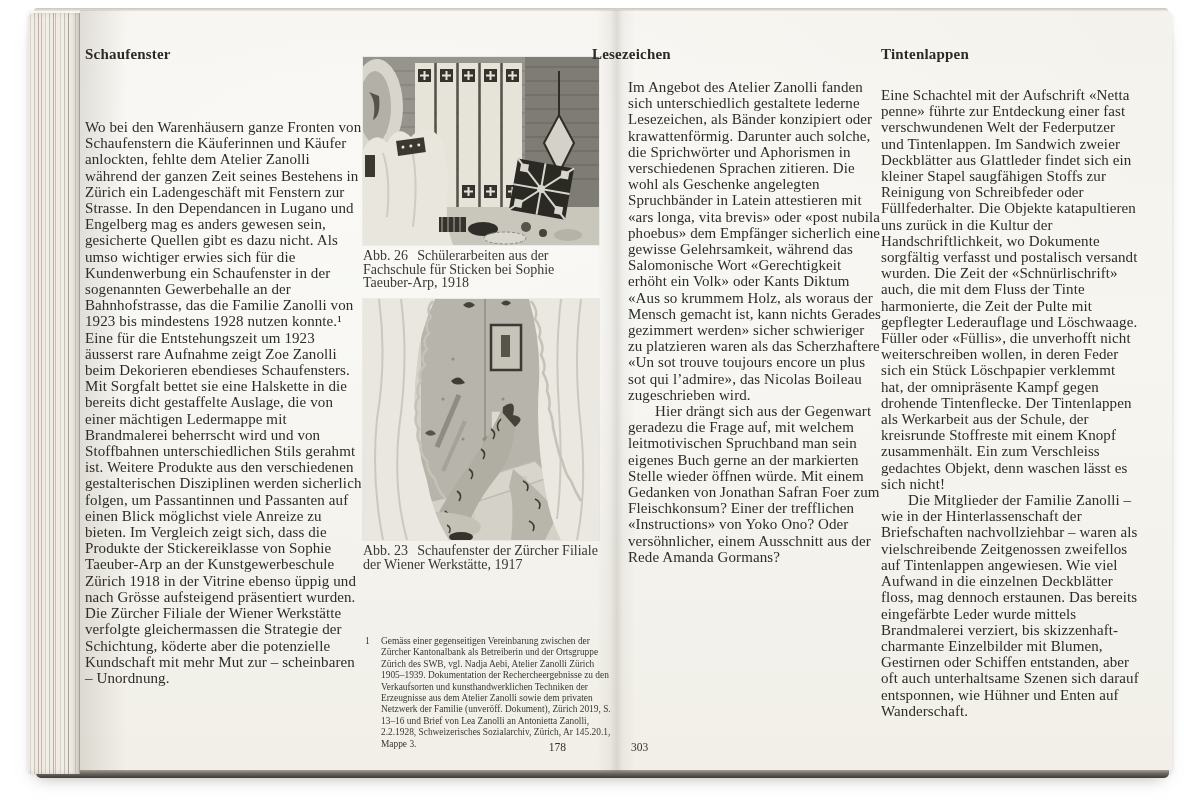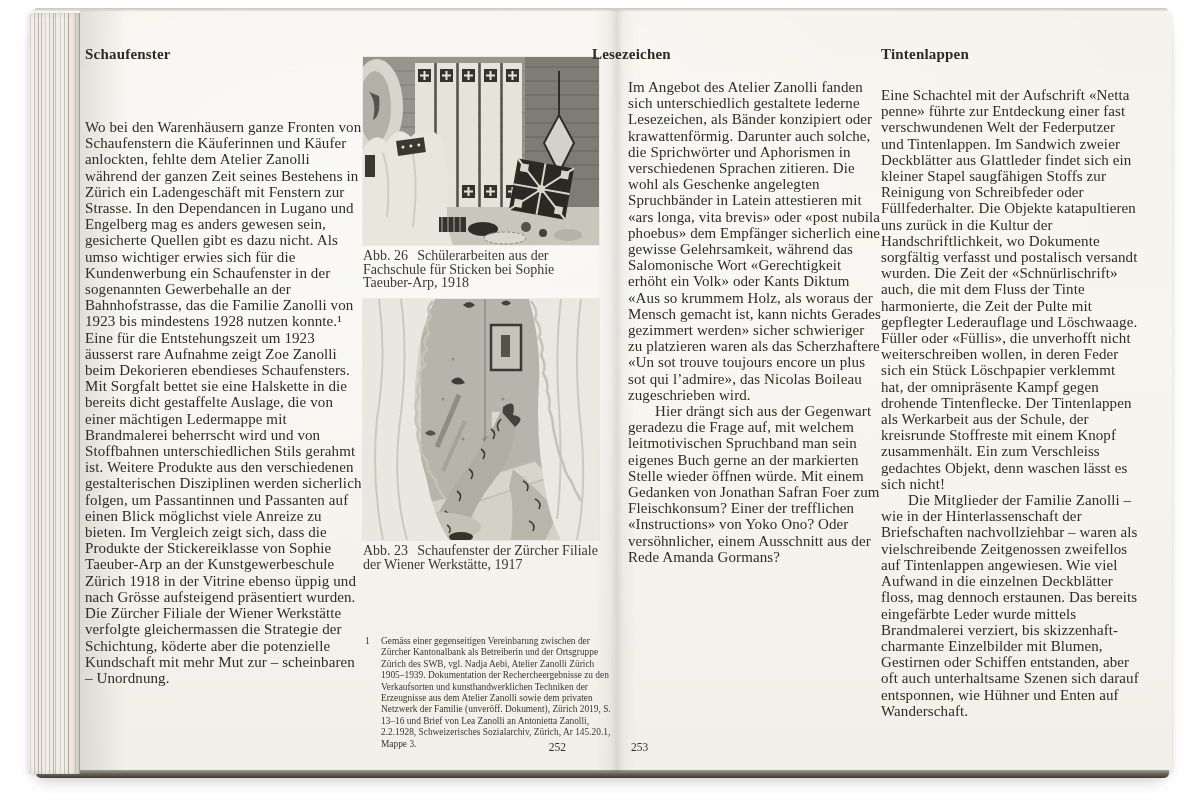--- a/index.html
+++ b/index.html
@@ -246,29 +246,29 @@
   </figure>
   <figcaption class="caption cap2">
     <span class="cap-label">Abb. 23</span><span>Schaufenster der Zürcher Filiale der Wiener Werkstätte, 1917</span>
   </figcaption>
 
   <div class="footnote fn">
     <span class="fn-marker">1</span>
     <span>Gemäss einer gegenseitigen Vereinbarung zwischen der Zürcher Kantonalbank als Betreiberin und der Ortsgruppe Zürich des SWB, vgl. Nadja Aebi, Atelier Zanolli Zürich 1905–1939. Dokumentation der Rechercheergebnisse zu den Verkaufsorten und kunsthandwerklichen Techniken der Erzeugnisse aus dem Atelier Zanolli sowie dem privaten Netzwerk der Familie (unveröff. Dokument), Zürich 2019, S. 13–16 und Brief von Lea Zanolli an Antonietta Zanolli, 2.2.1928, Schweizerisches Sozialarchiv, Zürich, Ar 145.20.1, Mappe 3.</span>
   </div>
 
-  <div class="pagenum pn-left">252</div>
+  <div class="pagenum pn-left">178</div>
 
   <h2 class="title col1-title">Lesezeichen</h2>
   <div class="body-col col1-body">
     <p>Im Angebot des Atelier Zanolli fanden sich unterschiedlich gestaltete lederne Lesezeichen, als Bänder konzipiert oder krawattenförmig. Darunter auch solche, die Sprichwörter und Aphorismen in verschiedenen Sprachen zitieren. Die wohl als Geschenke angelegten Spruchbänder in Latein attestieren mit «ars longa, vita brevis» oder «post nubila phoebus» dem Empfänger sicherlich eine gewisse Gelehrsamkeit, während das Salomonische Wort «Gerechtigkeit erhöht ein Volk» oder Kants Diktum «Aus so krummem Holz, als woraus der Mensch gemacht ist, kann nichts Gerades gezimmert werden» sicher schwieriger zu platzieren waren als das Scherzhaftere «Un sot trouve toujours encore un plus sot qui l’admire», das Nicolas Boileau zugeschrieben wird.</p>
     <p class="indent">Hier drängt sich aus der Gegenwart geradezu die Frage auf, mit welchem leitmotivischen Spruchband man sein eigenes Buch gerne an der markierten Stelle wieder öffnen würde. Mit einem Gedanken von Jonathan Safran Foer zum Fleischkonsum? Einer der trefflichen «Instructions» von Yoko Ono? Oder versöhnlicher, einem Ausschnitt aus der Rede Amanda Gormans?</p>
   </div>
 
   <h2 class="title col2-title">Tintenlappen</h2>
   <div class="body-col col2-body">
     <p>Eine Schachtel mit der Aufschrift «Netta penne» führte zur Entdeckung einer fast verschwundenen Welt der Federputzer und Tintenlappen. Im Sandwich zweier Deckblätter aus Glattleder findet sich ein kleiner Stapel saugfähigen Stoffs zur Reinigung von Schreibfeder oder Füllfederhalter. Die Objekte katapultieren uns zurück in die Kultur der Handschriftlichkeit, wo Dokumente sorgfältig verfasst und postalisch versandt wurden. Die Zeit der «Schnürlischrift» auch, die mit dem Fluss der Tinte harmonierte, die Zeit der Pulte mit gepflegter Lederauflage und Löschwaage. Füller oder «Füllis», die unverhofft nicht weiterschreiben wollen, in deren Feder sich ein Stück Löschpapier verklemmt hat, der omnipräsente Kampf gegen drohende Tintenflecke. Der Tintenlappen als Werkarbeit aus der Schule, der kreisrunde Stoffreste mit einem Knopf zusammenhält. Ein zum Verschleiss gedachtes Objekt, denn waschen lässt es sich nicht!</p>
     <p class="indent">Die Mitglieder der Familie Zanolli – wie in der Hinterlassenschaft der Briefschaften nachvollziehbar – waren als vielschreibende Zeitgenossen zweifellos auf Tintenlappen angewiesen. Wie viel Aufwand in die einzelnen Deckblätter floss, mag dennoch erstaunen. Das bereits eingefärbte Leder wurde mittels Brandmalerei verziert, bis skizzenhaft-charmante Einzelbilder mit Blumen, Gestirnen oder Schiffen entstanden, aber oft auch unterhaltsame Szenen sich darauf entsponnen, wie Hühner und Enten auf Wanderschaft.</p>
   </div>
 
-  <div class="pagenum pn-right">253</div>
+  <div class="pagenum pn-right">303</div>
 
 </div>
 
 </body></html>

